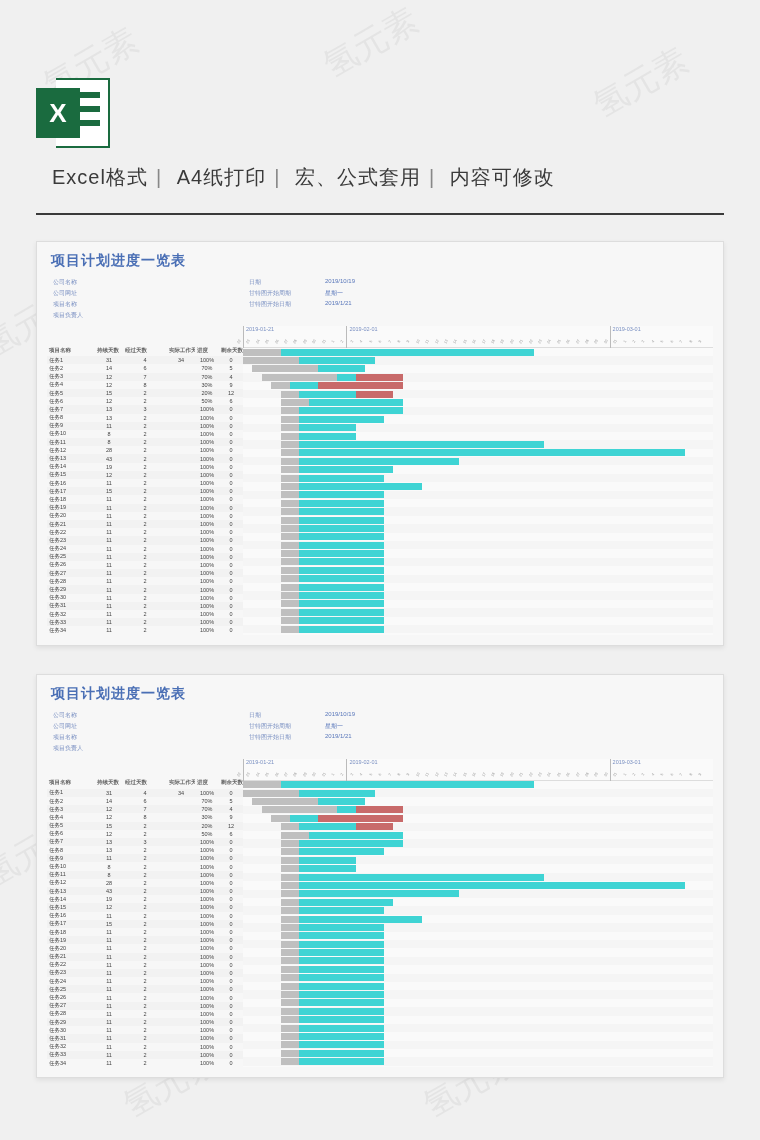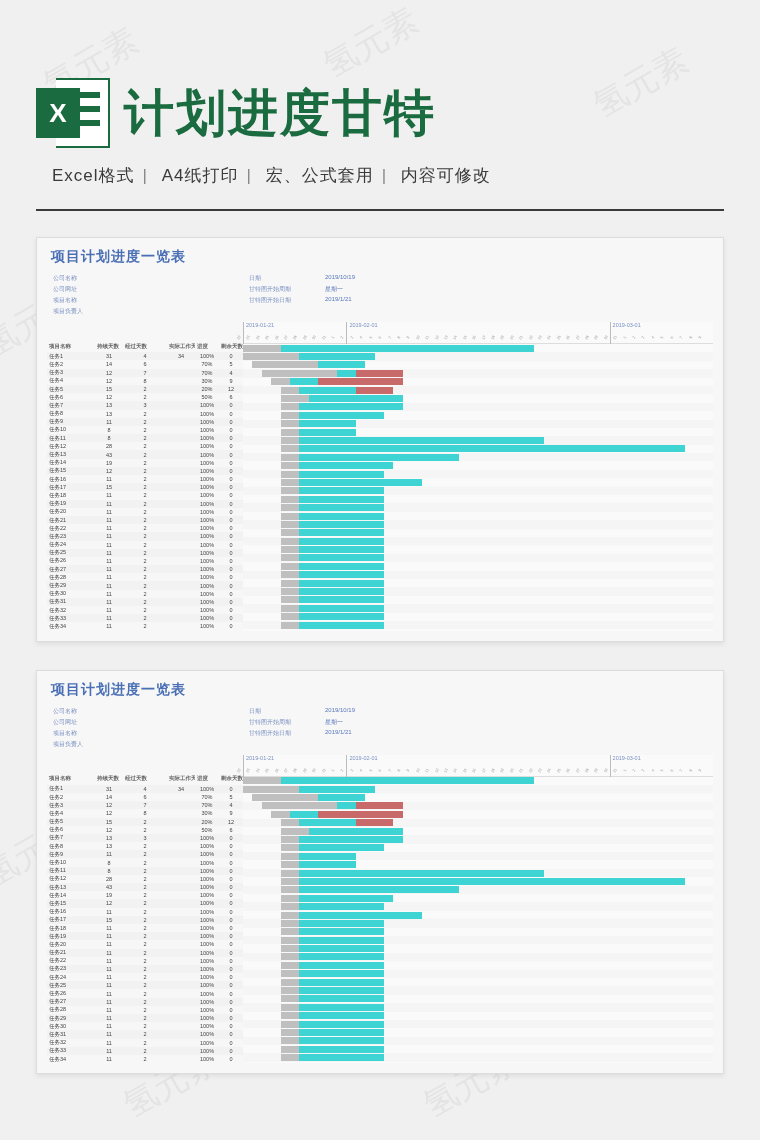--- a/index.html
+++ b/index.html
@@ -39,21 +39,21 @@
   .excel-icon .book .row3 { position: absolute; left:8px; right:8px; top:40px; height:6px; background:#1a6b3f;}
   .excel-icon .badge {
     position: absolute; left: 0; top: 10px; width: 44px; height: 50px;
     background: #1a6b3f; display:flex; align-items:center; justify-content:center;
     color:#fff; font-weight:700; font-size:26px;
   }
   .hero-title {
     font-size: 50px; font-weight: 800; color: #1a6b3f; letter-spacing: 2px;
   }
   .subtitle {
-    padding: 6px 56px 22px 52px; color: #3a3a3a; font-size: 17px; letter-spacing: 1px;
+    padding: 6px 56px 22px 52px; color: #3a3a3a; font-size: 20px; letter-spacing: 1px;
     position: relative; z-index: 2;
   }
   .subtitle .sep { margin: 0 8px; color: #888; }
   .hr { height: 2px; background: #3a3a3a; margin: 0 36px 26px 36px; position:relative; z-index:2;}
 
   .preview {
     margin: 0 36px 28px 36px; background: #f7f7f7; border: 1px solid #ddd;
     padding: 8px 10px 10px 10px; position: relative; z-index: 2;
     box-shadow: 0 2px 5px rgba(0,0,0,0.08);
   }
@@ -131,21 +131,20 @@
   <span style="left:420px; top:1060px">氢元素</span>
 </div>
 
 <div class="hero">
   <div class="excel-icon">
     <div class="book">
         <div class="row3"></div>
       </div>
     <div class="badge">X</div>
   </div>
-  <div class="hero-title">计划进度甘特</div>
 </div>
 
 <div class="subtitle">
   <span>Excel格式</span><span class="sep">|</span>
   <span>A4纸打印</span><span class="sep">|</span>
   <span>宏、公式套用</span><span class="sep">|</span>
   <span>内容可修改</span>
 </div>
 <div class="hr"></div>
 

